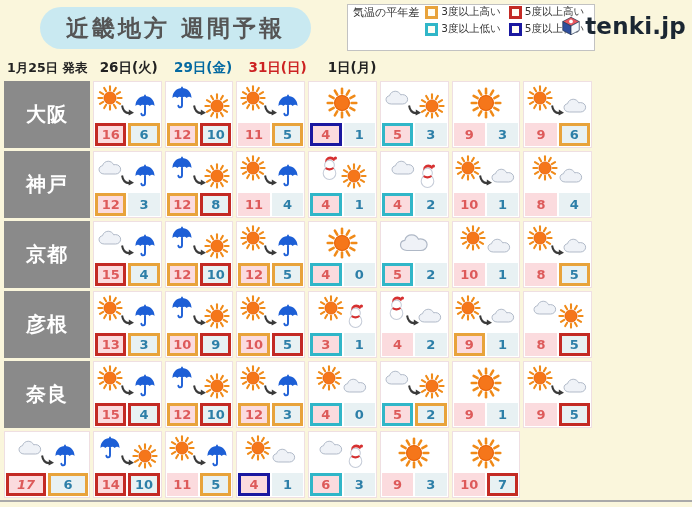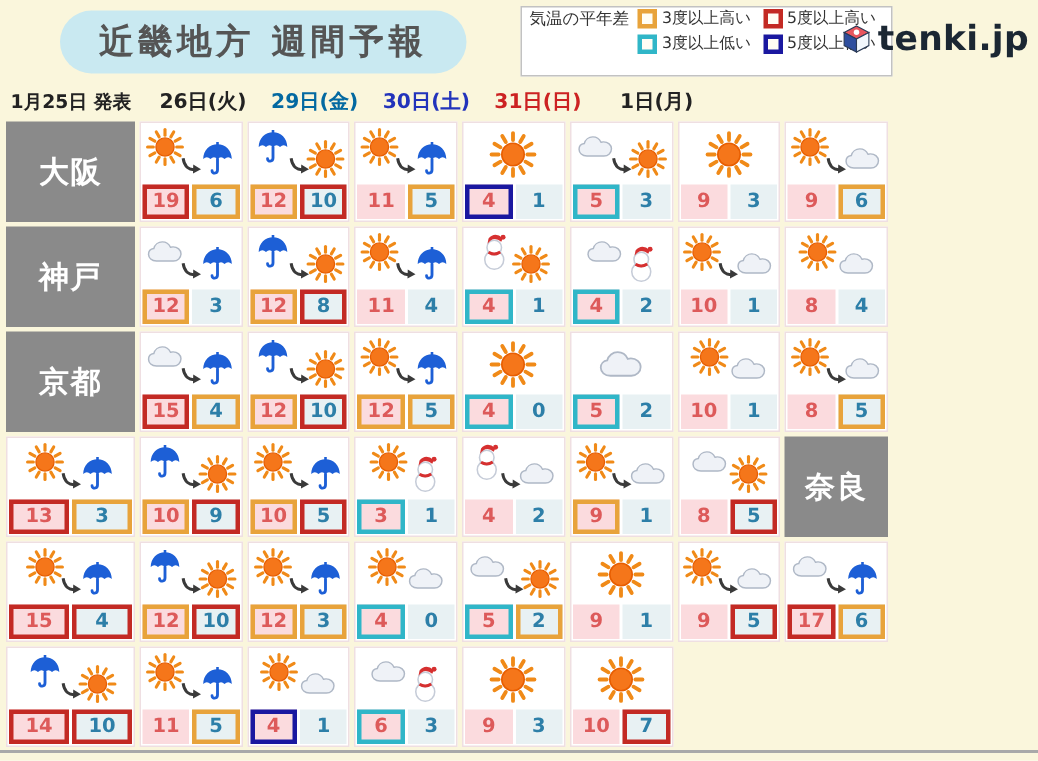--- a/index.html
+++ b/index.html
@@ -16,21 +16,21 @@
   .legend-items{display:grid;grid-template-columns:auto auto;gap:3px 8px;}
   .legend-item{display:flex;align-items:center;font-size:10.5px;color:#333;white-space:nowrap;}
   .legend-swatch{width:7px;height:7px;background:#FFFDF4;border:3px solid #999;margin-right:3px;display:inline-block;}
   .logo{position:absolute;right:6px;top:13px;display:flex;align-items:center;gap:3px;}
   .logo-text{font-size:23px;font-weight:bold;color:#1B2733;letter-spacing:0.2px;}
 
   
   .date-row{position:absolute;left:0;top:56px;width:615px;box-sizing:border-box;
     display:grid;grid-template-columns:86px repeat(7,1fr);gap:0 3px;padding:0 4px;height:24px;align-items:center;}
   .issued{font-size:12.5px;font-weight:bold;color:#222;padding-left:3px;white-space:nowrap;}
-  .date-cell{text-align:right;font-size:13.5px;font-weight:bold;white-space:nowrap;}
+  .date-cell{text-align:center;font-size:13.5px;font-weight:bold;white-space:nowrap;}
 
   
   .forecast{position:absolute;left:0;top:81px;width:596px;box-sizing:border-box;
     display:grid;grid-template-columns:86px repeat(7,1fr);grid-auto-rows:67px;gap:3px;padding:0 4px;}
   .city{background:#8A8A8A;color:#FFF;font-size:20px;font-weight:bold;letter-spacing:1px;
     display:flex;align-items:center;justify-content:center;white-space:nowrap;}
   .day{background:#FFFFFF;border:1px solid #EFDFE2;box-sizing:border-box;
     display:flex;flex-direction:column;}
   .wx{flex:1;display:flex;align-items:center;justify-content:center;}
   .icon{display:flex;}
@@ -82,21 +82,20 @@
         <circle cx="12" cy="7" r="2" fill="#FFFFFF"></circle>
       </svg>
     </span>
     <span class="logo-text">tenki.jp</span>
   </div>
 
   <div class="date-row">
       <div class="issued">1月25日 発表</div>
       <div class="date-cell" style="color: rgb(34, 34, 34);">26日(火)</div>
       <div class="date-cell" style="color: #0369a1;">29日(金)</div>
-      <div class="date-cell" style="color: rgb(34, 51, 187);">30日(土)</div>
       <div class="date-cell" style="color: rgb(204, 34, 34);">31日(日)</div>
       <div class="date-cell" style="color: rgb(34, 34, 34);">1日(月)</div>
     </div>
 
   <div class="forecast">
       <div class="city">大阪</div>
       <div class="day">
         <div class="wx">
           <span class="icon up">
             <svg width="26" height="26" viewBox="0 0 30 30">
@@ -125,21 +124,21 @@
           </span>
           <span class="icon down">
             <svg width="26" height="26" viewBox="0 0 30 30">
               <line x1="15" y1="2" x2="15" y2="5" stroke="#1D5FD6" stroke-width="2"></line>
               <path d="M4 15 Q6.8 12.4 9.6 15 Q12.3 12.4 15 15 Q17.7 12.4 20.4 15 Q23.2 12.4 26 15 C26 8.2 21 3.6 15 3.6 C9 3.6 4 8.2 4 15 Z" fill="#1D5FD6"></path>
               <path d="M15 15 L15 23.5 C15 26.5 10.8 26.5 10.8 24" stroke="#1D5FD6" stroke-width="2.2" fill="none" stroke-linecap="round"></path>
             </svg>
           </span>
         </div>
         <div class="temps">
-          <div class="t high" style="border-color: rgb(195, 42, 36);">19</div>
+          <div class="t high" style="border-color: rgb(195, 42, 36);">16</div>
           <div class="t low" style="border-color: rgb(232, 163, 59);">6</div>
         </div>
       </div>
       <div class="day">
         <div class="wx">
           <span class="icon up">
             <svg width="26" height="26" viewBox="0 0 30 30">
               <line x1="15" y1="2" x2="15" y2="5" stroke="#1D5FD6" stroke-width="2"></line>
               <path d="M4 15 Q6.8 12.4 9.6 15 Q12.3 12.4 15 15 Q17.7 12.4 20.4 15 Q23.2 12.4 26 15 C26 8.2 21 3.6 15 3.6 C9 3.6 4 8.2 4 15 Z" fill="#1D5FD6"></path>
               <path d="M15 15 L15 23.5 C15 26.5 10.8 26.5 10.8 24" stroke="#1D5FD6" stroke-width="2.2" fill="none" stroke-linecap="round"></path>
@@ -791,20 +790,21 @@
             <svg width="26" height="19" viewBox="0 0 32 23">
               <path d="M9 19.5 C5 19.5 2.5 17 2.5 14 C2.5 11.5 4.3 9.6 6.8 9.3 C7.6 6 10.5 3.8 13.8 3.8 C16.8 3.8 19.3 5.6 20.5 8.2 C21.2 8 21.9 7.9 22.6 7.9 C26.2 7.9 29.1 10.4 29.1 13.6 C29.1 16.9 26.4 19.5 22.9 19.5 Z" fill="#EFF2F7" stroke="#AFB8C6" stroke-width="1.2"></path>
             </svg>
           </span>
         </div>
         <div class="temps">
           <div class="t high">8</div>
           <div class="t low" style="border-color: rgb(232, 163, 59);">5</div>
         </div>
       </div>
+      <div class="city">彦根</div>
       <div class="day">
         <div class="wx">
           <span class="icon up">
             <svg width="26" height="26" viewBox="0 0 30 30">
               <g stroke="#F08A18" stroke-width="2.4" stroke-linecap="round">
                 <line x1="24.0" y1="15.0" x2="28.4" y2="15.0"></line>
                 <line x1="22.8" y1="19.5" x2="26.6" y2="21.7"></line>
                 <line x1="19.5" y1="22.8" x2="21.7" y2="26.6"></line>
                 <line x1="15.0" y1="24.0" x2="15.0" y2="28.4"></line>
                 <line x1="10.5" y1="22.8" x2="8.3" y2="26.6"></line>
@@ -1323,21 +1323,21 @@
           </span>
           <span class="icon down">
             <svg width="26" height="26" viewBox="0 0 30 30">
               <line x1="15" y1="2" x2="15" y2="5" stroke="#1D5FD6" stroke-width="2"></line>
               <path d="M4 15 Q6.8 12.4 9.6 15 Q12.3 12.4 15 15 Q17.7 12.4 20.4 15 Q23.2 12.4 26 15 C26 8.2 21 3.6 15 3.6 C9 3.6 4 8.2 4 15 Z" fill="#1D5FD6"></path>
               <path d="M15 15 L15 23.5 C15 26.5 10.8 26.5 10.8 24" stroke="#1D5FD6" stroke-width="2.2" fill="none" stroke-linecap="round"></path>
             </svg>
           </span>
         </div>
         <div class="temps">
-          <div class="t high" style="border-color: rgb(195, 42, 36);">17</div>
+          <div class="t high" style="border-color: rgb(195, 42, 36); font-style: italic;">17</div>
           <div class="t low" style="border-color: rgb(232, 163, 59);">6</div>
         </div>
       </div>
       <div class="day">
         <div class="wx">
           <span class="icon up">
             <svg width="26" height="26" viewBox="0 0 30 30">
               <line x1="15" y1="2" x2="15" y2="5" stroke="#1D5FD6" stroke-width="2"></line>
               <path d="M4 15 Q6.8 12.4 9.6 15 Q12.3 12.4 15 15 Q17.7 12.4 20.4 15 Q23.2 12.4 26 15 C26 8.2 21 3.6 15 3.6 C9 3.6 4 8.2 4 15 Z" fill="#1D5FD6"></path>
               <path d="M15 15 L15 23.5 C15 26.5 10.8 26.5 10.8 24" stroke="#1D5FD6" stroke-width="2.2" fill="none" stroke-linecap="round"></path>

